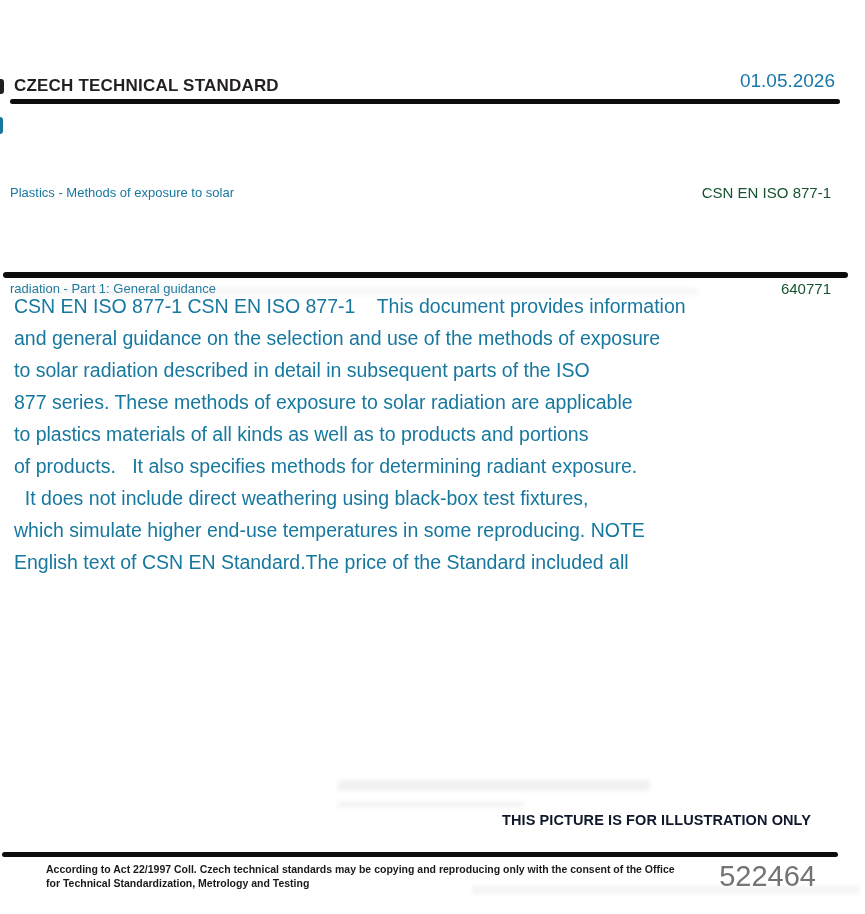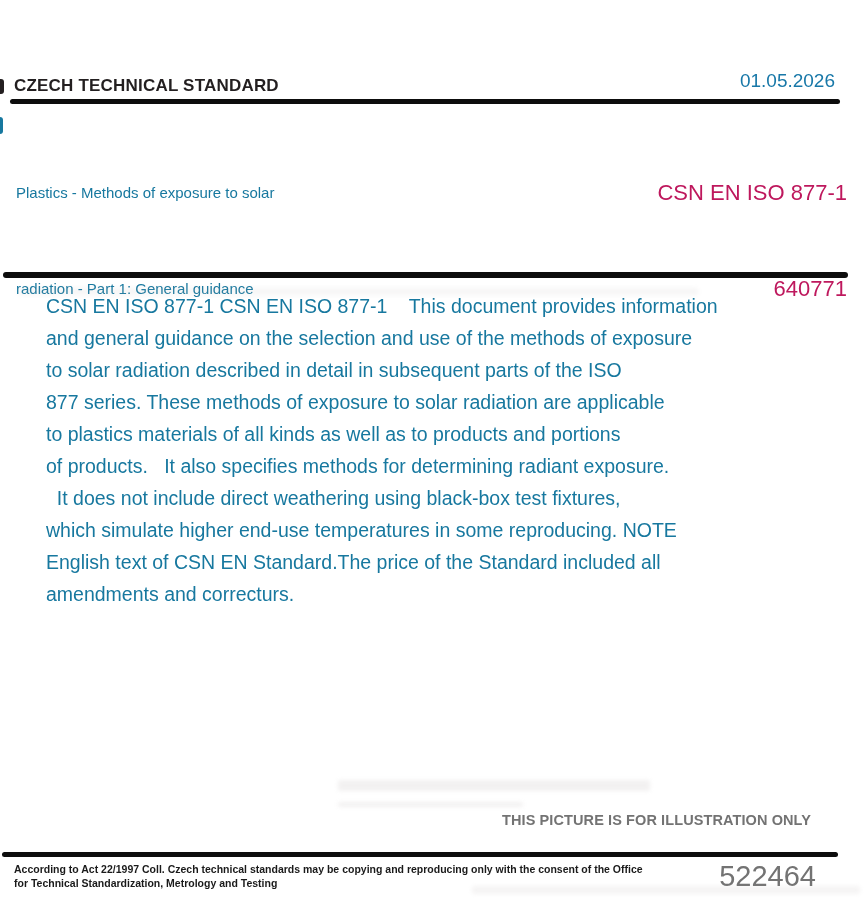--- a/index.html
+++ b/index.html
@@ -26,51 +26,50 @@
     right: 30px; top: 70px;
     font-size: 19px; color: #1878a8;
     white-space: pre;
   }
   .rule { background: #0d0d0d; border-radius: 3px; }
   .rule-top    { left: 10px;  top: 99px;  width: 830px; height: 5px; }
   .rule-mid    { left: 3px;   top: 272px; width: 845px; height: 6px; }
   .rule-footer { left: 2px;   top: 852px; width: 836px; height: 5px; }
 
   .doc-title {
-    left: 16px; top: 113px;
-    font-size: 15px; line-height: 32px;
+    left: 10px; top: 113px;
+    font-size: 13px; line-height: 32px;
     color: #17789f; white-space: pre;
   }
   .doc-refs {
-    right: 18px; top: 113px;
-    font-size: 22px; line-height: 32px;
-    color: #be185d; text-align: right; white-space: pre;
+    right: 34px; top: 113px;
+    font-size: 15px; line-height: 32px;
+    color: #14532d; text-align: right; white-space: pre;
   }
 
   .abstract {
     left: 14px; top: 290px; width: 800px;
     font-size: 19.5px; line-height: 32px;
     color: #17789f;
-    margin-left: 32px;
   }
   .abstract div { white-space: pre; }
 
   .notice {
     left: 502px; top: 812px;
     font-size: 14.5px; font-weight: 700;
-    color: #737373; letter-spacing: 0.1px;
+    color: #0f172a; letter-spacing: 0.1px;
     white-space: pre;
   }
 
   .footer-text {
     left: 14px; top: 863px; width: 580px;
     font-size: 10.5px; font-weight: 700;
     line-height: 13.5px; color: #1a1a1a;
   }
-  .footer-text div { white-space: pre; }
+  .footer-text div { white-space: pre; margin-left: 32px; }
 
   .doc-number {
     right: 49px; top: 860px;
     font-size: 29px; color: #737373;
     white-space: pre;
   }
 
   
   .edge-mark-black {
     left: 0; top: 79px; width: 4px; height: 15px;
@@ -118,21 +117,20 @@
   <div class="abs abstract">
     <div>CSN EN ISO 877-1 CSN EN ISO 877-1    This document provides information</div>
     <div>and general guidance on the selection and use of the methods of exposure</div>
     <div>to solar radiation described in detail in subsequent parts of the ISO</div>
     <div>877 series. These methods of exposure to solar radiation are applicable</div>
     <div>to plastics materials of all kinds as well as to products and portions</div>
     <div>of products.   It also specifies methods for determining radiant exposure.</div>
     <div>  It does not include direct weathering using black-box test fixtures,</div>
     <div>which simulate higher end-use temperatures in some reproducing. NOTE</div>
     <div>English text of CSN EN Standard.The price of the Standard included all</div>
-    <div>amendments and correcturs.</div>
   </div>
 
   <div class="abs wm wm-2"></div>
   <div class="abs wm wm-3"></div>
 
   <div class="abs notice">THIS PICTURE IS FOR ILLUSTRATION ONLY</div>
 
   <div class="abs rule rule-footer"></div>
 
   <div class="abs footer-text">

